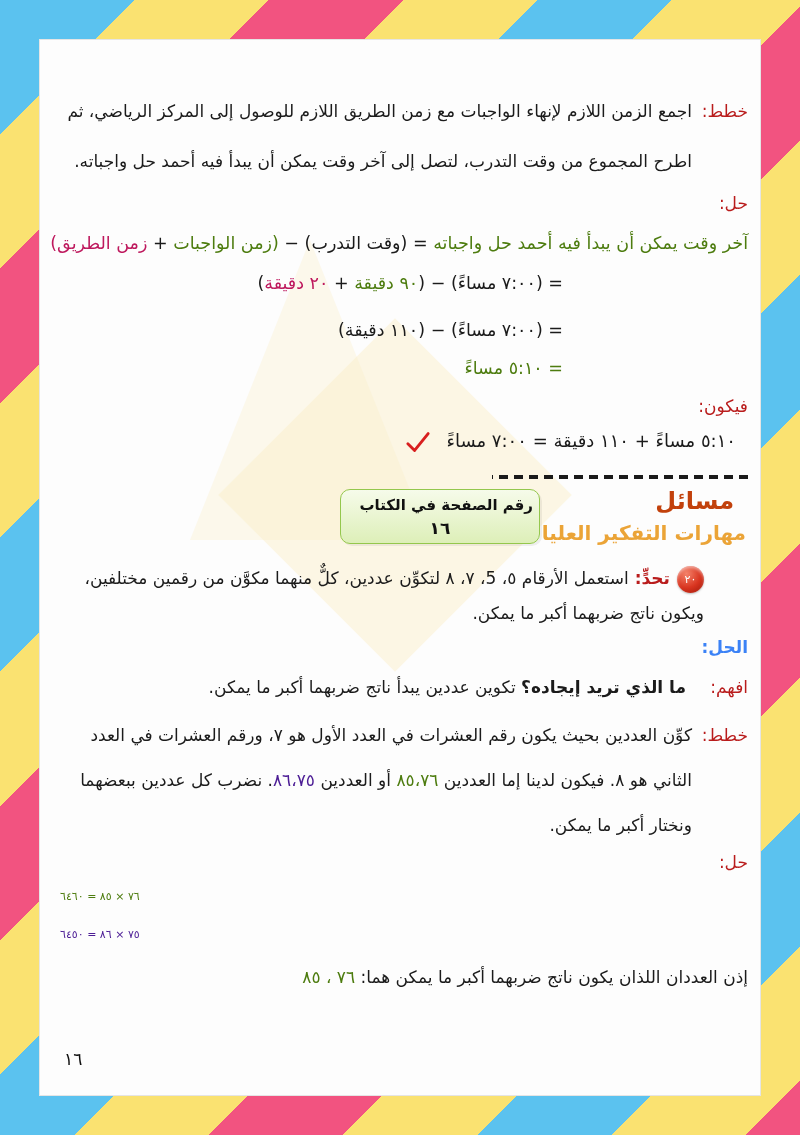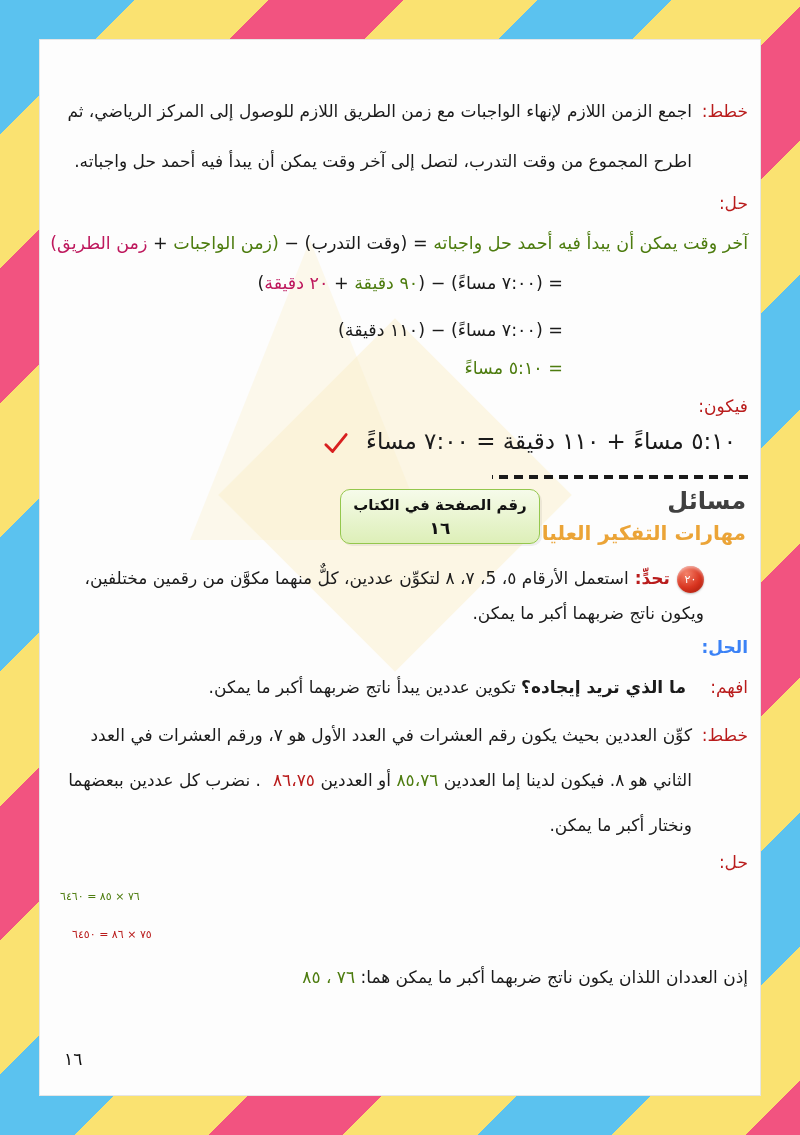--- a/index.html
+++ b/index.html
@@ -22,40 +22,40 @@
   .watermark{position:absolute;pointer-events:none;}
   .wm1{right:240px;top:330px;width:250px;height:250px;background:rgba(250,238,198,0.45);transform:rotate(45deg);}
   .wm2{right:330px;top:200px;width:0;height:0;border-left:120px solid transparent;border-right:120px solid transparent;border-bottom:300px solid rgba(252,244,218,0.5);}
   .content{position:relative;z-index:2;}
   .hang{position:relative;}
   .hang-label{position:absolute;right:0;top:0;}
   .blue{color:#b91c1c;text-align:right;}
   .lblue{color:#be185d;}
   .green{color:#3b82f6;}
   .red{color:#4d7c0f;}
-  .gnum{color:#b91c1c;margin-left:12px;}
+  .gnum{color:#4c1d95;}
   .bold{font-weight:bold;}
   .para1{padding-right:56px;line-height:50px;text-align:right;}
   .solve1{margin-top:2px;height:30px;line-height:30px;}
   .eq{height:34px;line-height:34px;text-align:right;font-size:17.5px;white-space:nowrap;}
   .eq1{margin-top:8px;}
   .eq-ind{margin-right:0;text-align:right;padding-right:185px;}
   .check-label{margin-top:6px;height:30px;line-height:30px;}
-  .check-line{margin-top:2px;height:36px;line-height:36px;text-align:right;padding-right:12px;font-size:23px;white-space:nowrap;}
+  .check-line{margin-top:2px;height:36px;line-height:36px;text-align:right;padding-right:12px;font-size:18px;white-space:nowrap;}
   .check-icon{vertical-align:middle;margin-right:10px;}
   .dashes{margin-top:16px;height:4px;width:256px;
     background:repeating-linear-gradient(to left,#1a1a1a 0 9px,transparent 9px 15px);}
   .header-row{position:relative;margin-top:8px;height:64px;}
-  .h-title{position:absolute;right:2px;top:0;font-size:24px;font-weight:bold;color:#404040;}
+  .h-title{position:absolute;right:14px;top:0;font-size:24px;font-weight:bold;color:#c2410c;}
   .h-sub{position:absolute;right:2px;top:34px;font-size:20px;font-weight:bold;color:#EBA437;}
   .book-box{position:absolute;right:208px;top:2px;width:186px;
     background:linear-gradient(#F6FBEA,#DDEFB8);
     border:1.5px solid #94C74D;border-radius:10px;
     text-align:center;padding:3px 6px 4px;box-shadow:2px 2px 0 rgba(0,0,0,0.06);}
-  .book-box .bb-label{font-weight:bold;font-size:15px;color:#111;display:block;line-height:24px;}
+  .book-box .bb-label{font-weight:bold;font-size:15px;color:#111;display:block;line-height:24px;text-align:right;}
   .book-box .bb-num{font-weight:bold;font-size:17px;color:#111;display:block;line-height:22px;}
   .challenge{margin-top:10px;padding-right:44px;line-height:35px;text-align:right;}
   .badge{display:inline-block;width:27px;height:27px;border-radius:50%;
     background:radial-gradient(circle at 35% 28%,#F4826A,#D8341F 55%,#9C1608);
     color:#fff;font-size:11px;font-weight:normal;text-align:center;line-height:27px;
     vertical-align:middle;margin-left:7px;box-shadow:inset 0 2px 3px rgba(255,255,255,0.5),0 1px 2px rgba(0,0,0,0.25);}
   .challenge-label{font-weight:bold;margin-left:6px;}
   .sol-label{margin-top:2px;height:28px;line-height:28px;font-weight:bold;}
   .understand{margin-top:6px;padding-right:62px;line-height:40px;text-align:right;}
   .plan2{margin-top:6px;padding-right:56px;line-height:45px;text-align:right;}

